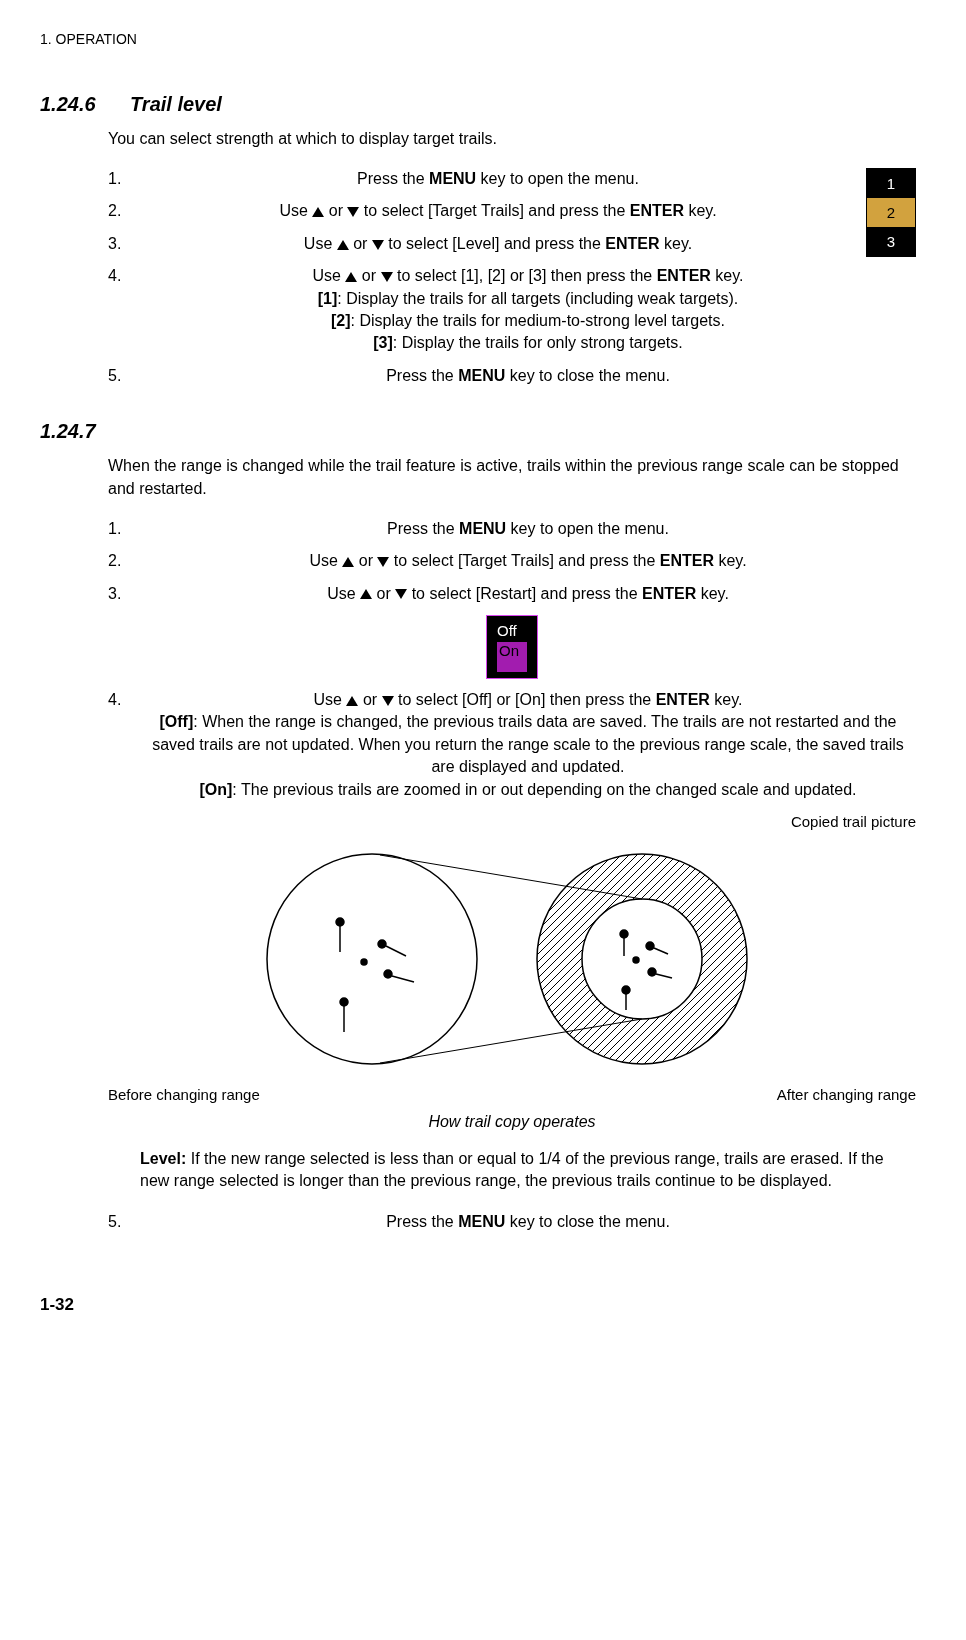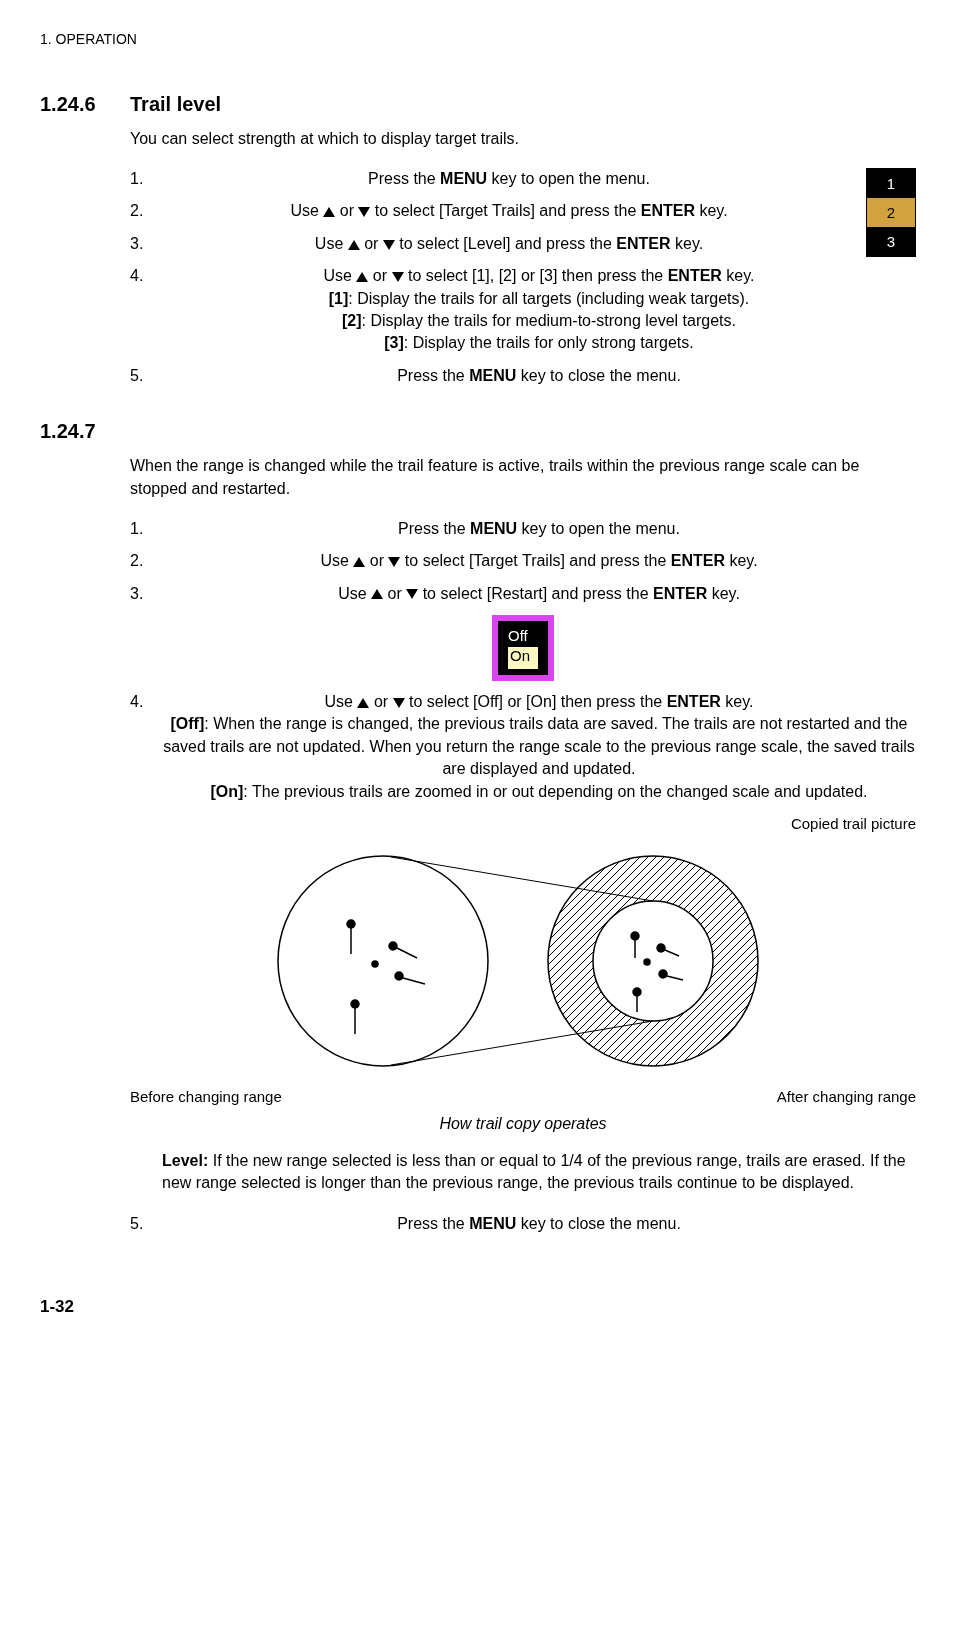--- a/index.html
+++ b/index.html
@@ -15,27 +15,28 @@
   }
   .header-line {
     font-size: 14px;
     margin-bottom: 40px;
   }
   .section-heading {
     font-size: 20px;
     font-weight: bold;
     margin: 20px 0 10px 0;
     display: flex;
+    font-style: italic;
   }
   .section-num {
     width: 90px;
     flex-shrink: 0;
   }
   .body-indent {
-    margin-left: 90px;
+    margin-left: 68px;
   }
   .para {
     margin: 8px 0 18px 0;
   }
   ol.steps {
     list-style: none;
     padding: 0;
     margin: 0;
   }
   ol.steps > li {
@@ -83,31 +84,31 @@
   .side-box .cell.sel {
     background: #d2a23e;
     color: #000;
   }
   .restart-box-wrap {
     text-align: center;
     margin: 10px 0 4px 0;
   }
   .restart-box {
     display: inline-block;
-    border: 6px solid #d946ef;
+    border: 1px solid #d946ef;
     background: #000;
     padding: 6px 10px 6px 10px;
     text-align: left;
   }
   .restart-box .off { color: #fff; font-size: 15px; line-height: 1.2;}
   .restart-box .on {
-    background: #fef9c3;
+    background: #a21caf;
     color: #000;
     display: inline-block;
-    padding: 0 8px 4px 2px;
+    padding: 0 8px 12px 2px;
     font-size: 15px;
     line-height: 1.2;
   }
   .fig-caption {
     text-align: center;
     font-style: italic;
     margin: 6px 0 14px 0;
   }
   .diagram-wrap {
     text-align: center;

